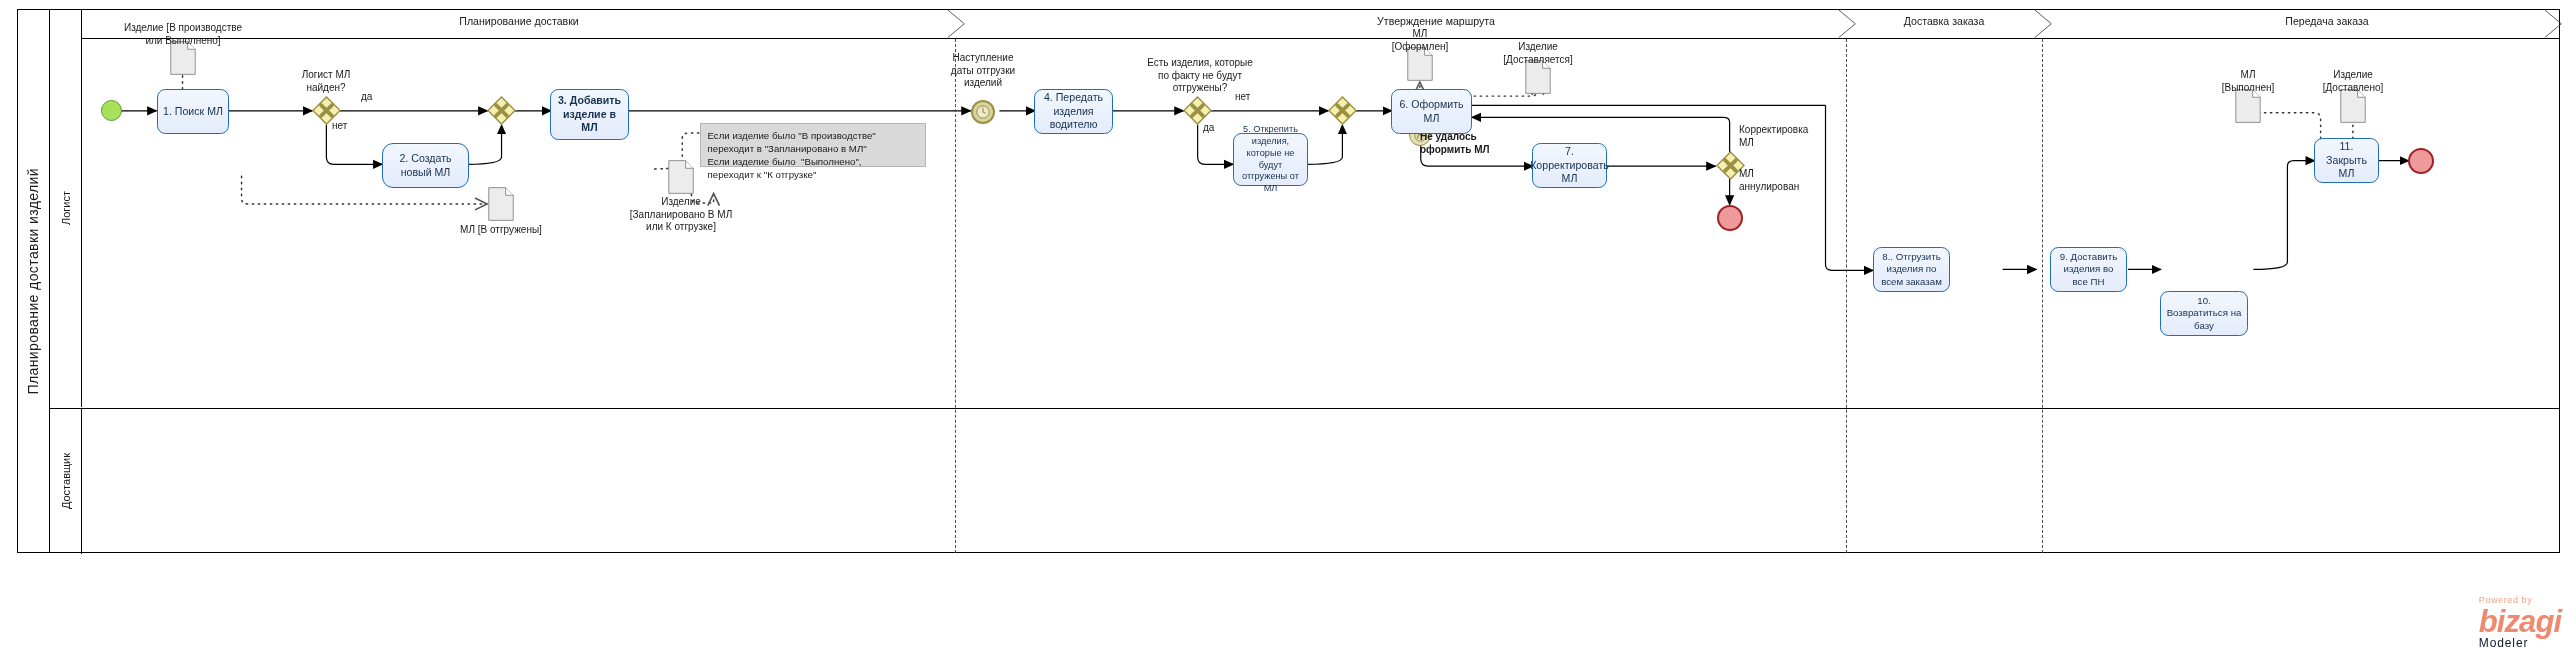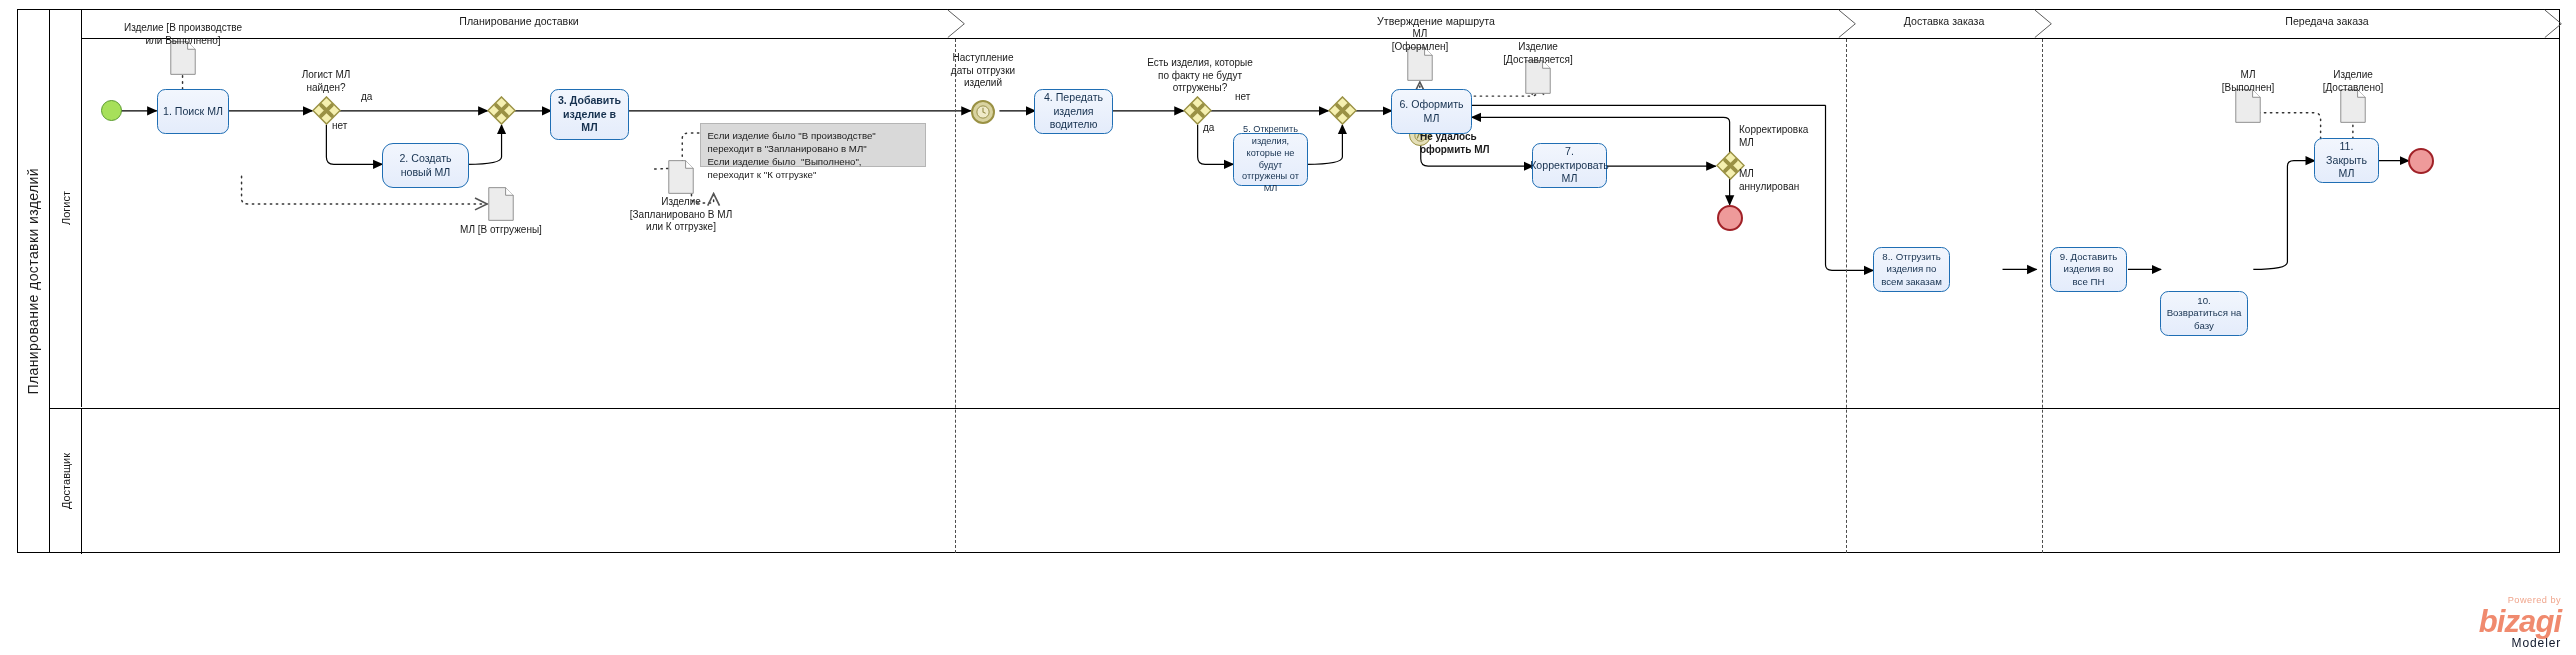--- a/index.html
+++ b/index.html
@@ -37,21 +37,21 @@
   .doc{position:absolute;}
   .doc-lbl{position:absolute;font-size:10px;color:#1a1a1a;text-align:center;line-height:1.25;transform:translateX(-50%);white-space:pre;}
   .flow-lbl{position:absolute;font-size:10px;color:#1a1a1a;line-height:1.25;white-space:pre;}
   .flow-lbl.ctr{transform:translateX(-50%);text-align:center;}
   .flow-lbl.bold{font-weight:bold;}
   .note{position:absolute;background:#d9d9d9;border:0.9px solid #b5b5b5;box-sizing:border-box;
         font-size:9.7px;color:#1a1a1a;line-height:1.35;padding:4.6px 6.5px;white-space:pre;}
   svg.edges{position:absolute;left:0;top:0;width:2576px;height:656px;pointer-events:none;}
 
   
-  .wm{position:absolute;right:14.8px;bottom:7.4px;text-align:right;line-height:1;}
+  .wm{position:absolute;right:14.8px;bottom:7.4px;line-height:1;}
   .wm .pb{font-size:9.2px;color:#f0a58c;letter-spacing:0.5px;}
   .wm .bz{font-size:31px;color:#f08a6e;font-weight:bold;letter-spacing:-0.9px;font-style:italic;}
   .wm .md{font-size:12px;color:#0f172a;letter-spacing:0.9px;}
 </style>
 </head>
 <body>
 
 <div id="canvas">
 
   <svg class="edges" xmlns="http://www.w3.org/2000/svg" viewBox="0 0 2794 711" width="2576" height="656">

